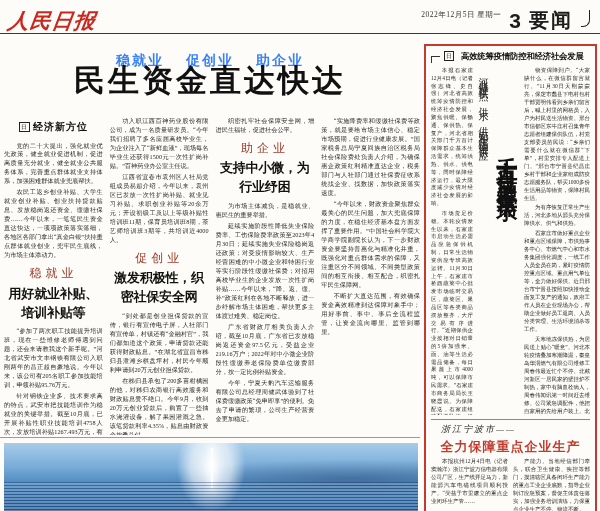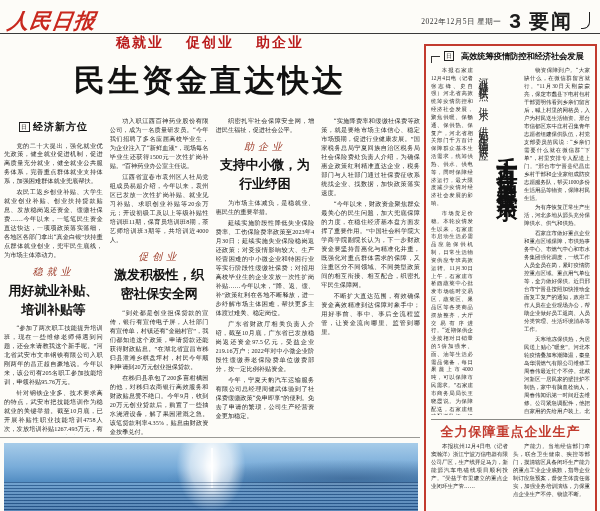--- a/index.html
+++ b/index.html
@@ -8,35 +8,35 @@
     position:relative; width:600px; height:511px; margin:0 auto;
     background:#fdfcf8; overflow:hidden;
     font-family:"Liberation Serif","DejaVu Serif",serif; color:#1c1c1c;
   }
   
   .masthead {
     position:absolute; left:8px; top:7px; font-size:21px; font-weight:bold;
     font-style:italic; color:#c8281e; letter-spacing:1px; transform:skewX(-8deg);
     font-family:"DejaVu Serif",serif;
   }
-  .header-meta { position:absolute; right:10px; top:10px; display:flex; align-items:flex-end; gap:8px; }
+  .header-meta { position:absolute; right:10px; top:10px; display:flex; align-items:flex-start; gap:8px; }
   .date-line { font-size:7.5px; color:#333; padding-bottom:4px; letter-spacing:.5px; }
   .page-no { font-size:21px; font-weight:bold; font-family:"Liberation Sans",sans-serif; line-height:1; }
   .section-name { font-size:20px; font-weight:700; font-family:"Liberation Sans",sans-serif; line-height:1; letter-spacing:2px; }
   .corner-bracket {
     width:9px; height:17px; border-right:1.5px solid #222; border-bottom:1.5px solid #222;
     border-bottom-right-radius:7px; margin-bottom:2px;
   }
   .header-rule { position:absolute; left:0; top:33px; width:600px; height:1px; background:#3a3a3a; }
 
   
   .kicker {
-    position:absolute; left:0; top:34px; width:420px; text-align:center;
+    position:absolute; left:0; top:52px; width:420px; text-align:center;
     font-size:14px; font-weight:900; font-family:"Liberation Sans",sans-serif;
-    word-spacing:16px; letter-spacing:2px; color:#b91c1c;
+    word-spacing:16px; letter-spacing:2px; color:#3b82f6;
   }
   .headline {
     position:absolute; left:0; top:60px; width:420px; text-align:center;
     font-size:31px; font-weight:900; font-family:"Liberation Sans",sans-serif;
     letter-spacing:3px; color:#111;
   }
   .byline {
     position:absolute; left:0; top:102px; width:420px; text-align:center;
     font-size:7.5px; color:#333; word-spacing:6px;
   }
@@ -48,22 +48,22 @@
   .col p { text-indent:2em; margin-bottom:2px; }
   .col-label {
     text-indent:0 !important; text-align:center; font-size:10px; font-weight:900;
     font-family:"Liberation Sans",sans-serif; margin:3px 0 7px; letter-spacing:1px; color:#111;
   }
   .logo-icon {
     display:inline-block; border:1px solid #222; font-size:6px; line-height:1;
     padding:1px; margin-right:3px; vertical-align:1px; font-weight:normal;
   }
   .sub-kicker {
-    text-indent:0 !important; text-align:center; font-size:10px; color:#9c3a28;
-    font-style:italic; letter-spacing:4px; margin:5px 0 2px;
+    text-indent:0 !important; text-align:center; font-size:12px; color:#9c3a28;
+    letter-spacing:4px; margin:5px 0 2px;
   }
   .subhead {
     text-indent:0 !important; text-align:center; font-size:13px; font-weight:900;
     font-family:"Liberation Sans",sans-serif; margin-bottom:5px; color:#111; letter-spacing:-.2px;
   }
   .photo-rule { position:absolute; left:0; top:437px; width:420px; height:1px; background:#9a9a96; }
   .photo {
     position:absolute; left:4px; top:443px; width:414px; height:68px; overflow:hidden;
     background:
       radial-gradient(ellipse 46px 60px at 50% 34%, rgba(255,255,255,.98) 0%, rgba(255,255,255,.6) 45%, rgba(255,255,255,0) 75%),
@@ -194,20 +194,21 @@
       <div class="v-sub">河北做好供热、供水、供电和生活物资供应</div>
       <div class="v-head">千方百计满足群众需求</div>
       <div class="box-col-b">
           <p>物资保障到户。“大家缺什么，在微信群留言就行。”11月30日天刚蒙蒙亮，保定市蠡县下电村包村干部贾明伟看到乡亲们留言后，喊上村里的网格员，入户为村民送生活物资。邢台市信都区东牛庄村召集青年志愿者组建保供队伍，村党支部委员苗民说：“乡亲们需要什么就在微信群“下单”，村里安排专人配送上门。”邢台市宁晋县纪昌庄乡村干部和企业家组成防疫志愿服务队，帮买1000多份生活用品等物资，保障村民生活。</p>
           <p>为有序恢复正常生产生活，河北多地从源头充分保障供水、供气和供热。</p>
           <p>石家庄市做好重点企业和重点区域保障，市供热事务中心、市燃气中心和市水务集团强化调度，一线工作人员全员在岗，紧盯疫情防控重点区域、重点用气单位等，全力做好保供。近日邢台市宁晋县按照加快推动全面复工复产的通知，政府工作人员在企业现场办公，帮助企业做好员工返岗、人员分类管理、生活环境消杀等工作。</p>
           <p>天寒地冻保供热，为居民送上贴心“暖意”。河北本轮疫情叠加寒潮降温，秦皇岛华润燃气有限公司维修工周春伟最近忙个不停。北戴河新区一居民家的壁挂炉不制热，家中有脑血栓病人，周春伟闻讯第一时间赶去维修。公司紧急调配件，他把自家用的先给用户装上。北戴河区分公司接线员隋勇，近期每天接听电话超200个，“我们把电话线变成“暖心桥”，与63万用户心连心。”邢台市、县（区）均组建成立“访民问暖”工作小组，深入居民小区、养老院、福利院和学校等，开展走访入户、电话回访活动，及时回应群众关切，解决供热问题。</p>
         </div>
     </div>
     <div class="box-divider"></div>
+    <div class="ningbo-dateline">浙江宁波市——</div>
     <div class="ningbo-headline">全力保障重点企业生产</div>
     <div class="ningbo-body">
         <p>本报杭州12月4日电（记者窦瀚洋）浙江宁波万信电器有限公司厂区，生产线开足马力，新能源汽车电磁线项目顺利投产。“受益于市里建立的重点企业闭环生产管……</p>
         <p>产能力。当地经信部门牵头，联合卫生健康、疾控等部门，摸清辖区具备闭环生产能力的重点工业企业底数，指导企业制订应急预案，督促主体责任落实，加强业务培训演练，力保重点企业生产不停、物流不断。</p>
       </div>
   </div>
 
 </div>
 
 </body></html>

